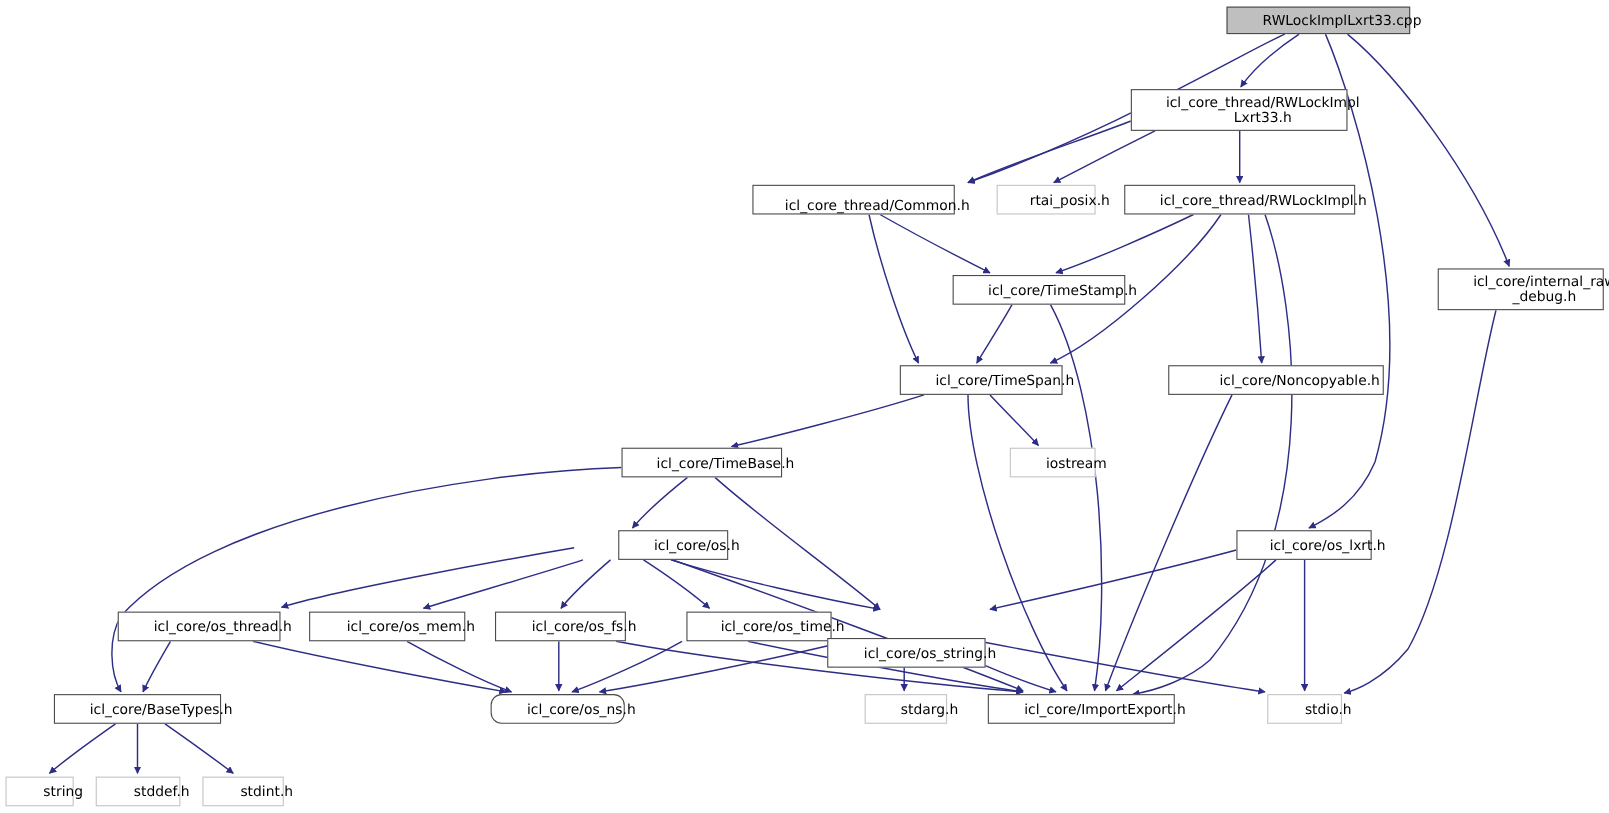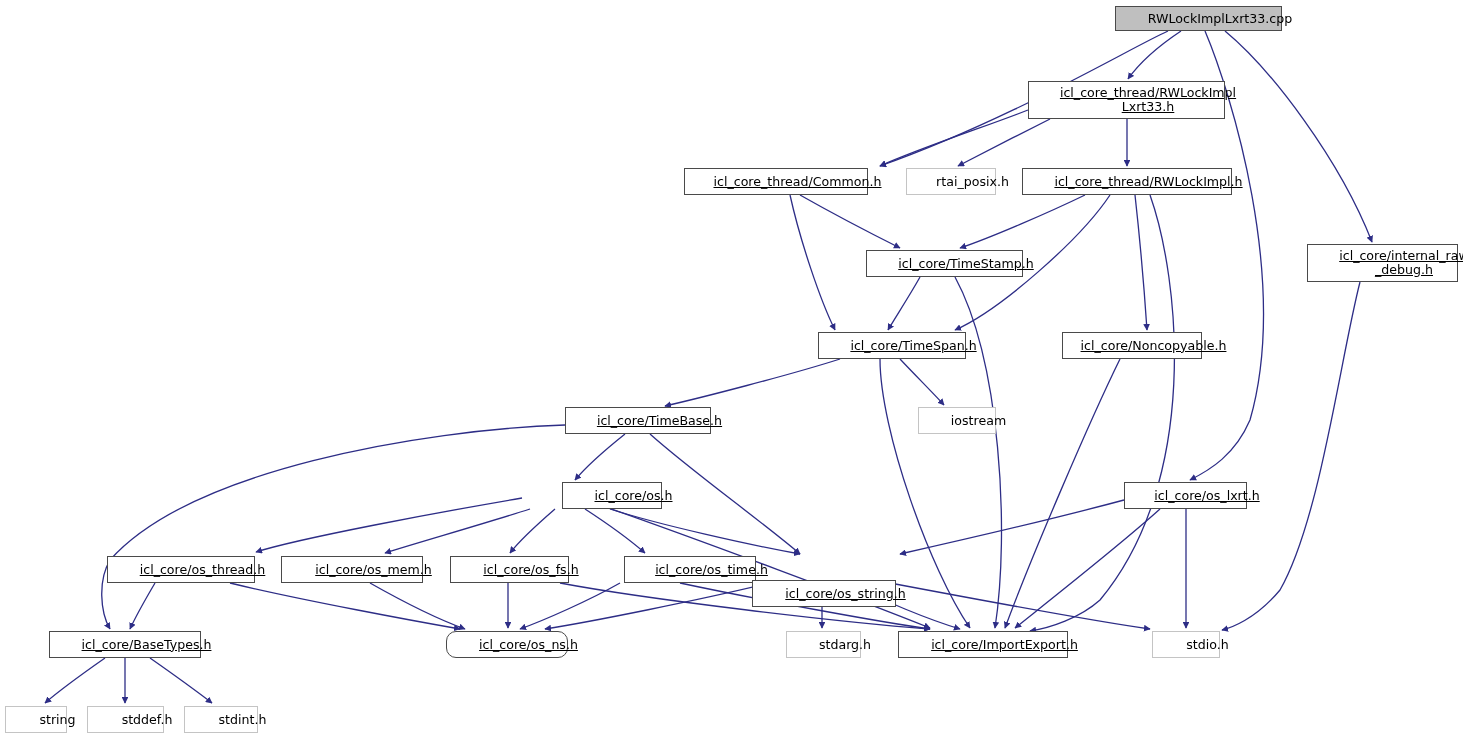--- a/index.html
+++ b/index.html
@@ -3,21 +3,21 @@
 <meta charset="utf-8">
 <style>
   html,body{margin:0;padding:0;background:#ffffff;}
   #canvas{position:relative;width:1463px;height:739px;background:#ffffff;
           font-family:"DejaVu Sans","Liberation Sans",sans-serif;overflow:hidden;}
   svg.edges{position:absolute;left:0;top:0;width:1463px;height:739px;}
   .node{position:absolute;box-sizing:border-box;display:flex;align-items:center;
         justify-content:center;text-align:center;line-height:1.08;
         font-size:12.6px;color:#000000;background:#ffffff;white-space:pre;padding-left:43px;}
   .node.lib{border:1px solid #c4c4c4;}
-  .node.hdr{border:1px solid #4a4a4a;text-decoration:underline;}
+  .node.hdr{border:1px solid #4a4a4a;}
   .node.root{border:1px solid #4a4a4a;background:#bfbfbf;}
   .node span{display:block;pointer-events:none;}
 </style>
 </head>
 <body>
 
 <div id="canvas">
   <svg class="edges" viewBox="0 0 1463 739" xmlns="http://www.w3.org/2000/svg">
     <defs>
       <marker id="arrow" viewBox="0 0 10 10" refX="9" refY="5" markerWidth="5.2" markerHeight="5.2" orient="auto-start-reverse">
@@ -70,28 +70,28 @@
         <path d="M105,658 C85,672 60,690 45,703" fill="none" stroke="#2d2d86" stroke-width="1.3" marker-end="url(#arrow)"></path>
         <path d="M125,658 L125,703" fill="none" stroke="#2d2d86" stroke-width="1.3" marker-end="url(#arrow)"></path>
         <path d="M150,658 C170,672 195,690 212,703" fill="none" stroke="#2d2d86" stroke-width="1.3" marker-end="url(#arrow)"></path>
         <path d="M1360,282 C1340,360 1320,520 1280,590 C1255,620 1230,628 1222,630" fill="none" stroke="#2d2d86" stroke-width="1.3" marker-end="url(#arrow)"></path>
       </g>
   </svg>
   <div id="node-layer">
       <div class="node root" style="left: 1115px; top: 6px; width: 167px; height: 25px;"><span>RWLockImplLxrt33.cpp</span></div>
       <div class="node hdr" style="left: 1028px; top: 81px; width: 197px; height: 38px;"><span>icl_core_thread/RWLockImpl
 Lxrt33.h</span></div>
-      <div class="node hdr" style="left: 684px; top: 168px; width: 184px; height: 27px;"><span>icl_core_thread/Common.h</span></div>
+      <div class="node hdr" style="left: 684px; top: 168px; width: 184px; height: 27px; align-items: flex-end;"><span>icl_core_thread/Common.h</span></div>
       <div class="node lib" style="left: 906px; top: 168px; width: 90px; height: 27px;"><span>rtai_posix.h</span></div>
       <div class="node hdr" style="left: 1022px; top: 168px; width: 210px; height: 27px; text-align: center;"><span>icl_core_thread/RWLockImpl.h</span></div>
       <div class="node hdr" style="left: 1307px; top: 244px; width: 151px; height: 38px;"><span>icl_core/internal_raw
 _debug.h</span></div>
       <div class="node hdr" style="left: 866px; top: 250px; width: 157px; height: 27px;"><span>icl_core/TimeStamp.h</span></div>
       <div class="node hdr" style="left: 818px; top: 332px; width: 148px; height: 27px;"><span>icl_core/TimeSpan.h</span></div>
-      <div class="node hdr" style="left: 1062px; top: 332px; width: 140px; height: 27px; align-items: center;"><span>icl_core/Noncopyable.h</span></div>
+      <div class="node hdr" style="left: 1062px; top: 332px; width: 196px; height: 27px; align-items: center;"><span>icl_core/Noncopyable.h</span></div>
       <div class="node hdr" style="left: 565px; top: 407px; width: 146px; height: 27px;"><span>icl_core/TimeBase.h</span></div>
       <div class="node lib" style="left: 918px; top: 407px; width: 78px; height: 27px;"><span>iostream</span></div>
       <div class="node hdr" style="left: 522px; top: 482px; width: 100px; height: 27px; margin-left: 40px;"><span>icl_core/os.h</span></div>
       <div class="node hdr" style="left: 1124px; top: 482px; width: 123px; height: 27px;"><span>icl_core/os_lxrt.h</span></div>
       <div class="node hdr" style="left: 107px; top: 556px; width: 148px; height: 27px;"><span>icl_core/os_thread.h</span></div>
       <div class="node hdr" style="left: 281px; top: 556px; width: 142px; height: 27px;"><span>icl_core/os_mem.h</span></div>
       <div class="node hdr" style="left: 450px; top: 556px; width: 119px; height: 27px;"><span>icl_core/os_fs.h</span></div>
       <div class="node hdr" style="left: 592px; top: 556px; width: 132px; height: 27px; margin-left: 32px;"><span>icl_core/os_time.h</span></div>
       <div class="node hdr" style="left: 752px; top: 580px; width: 144px; height: 27px;"><span>icl_core/os_string.h</span></div>
       <div class="node hdr" style="left: 49px; top: 631px; width: 152px; height: 27px;"><span>icl_core/BaseTypes.h</span></div>

